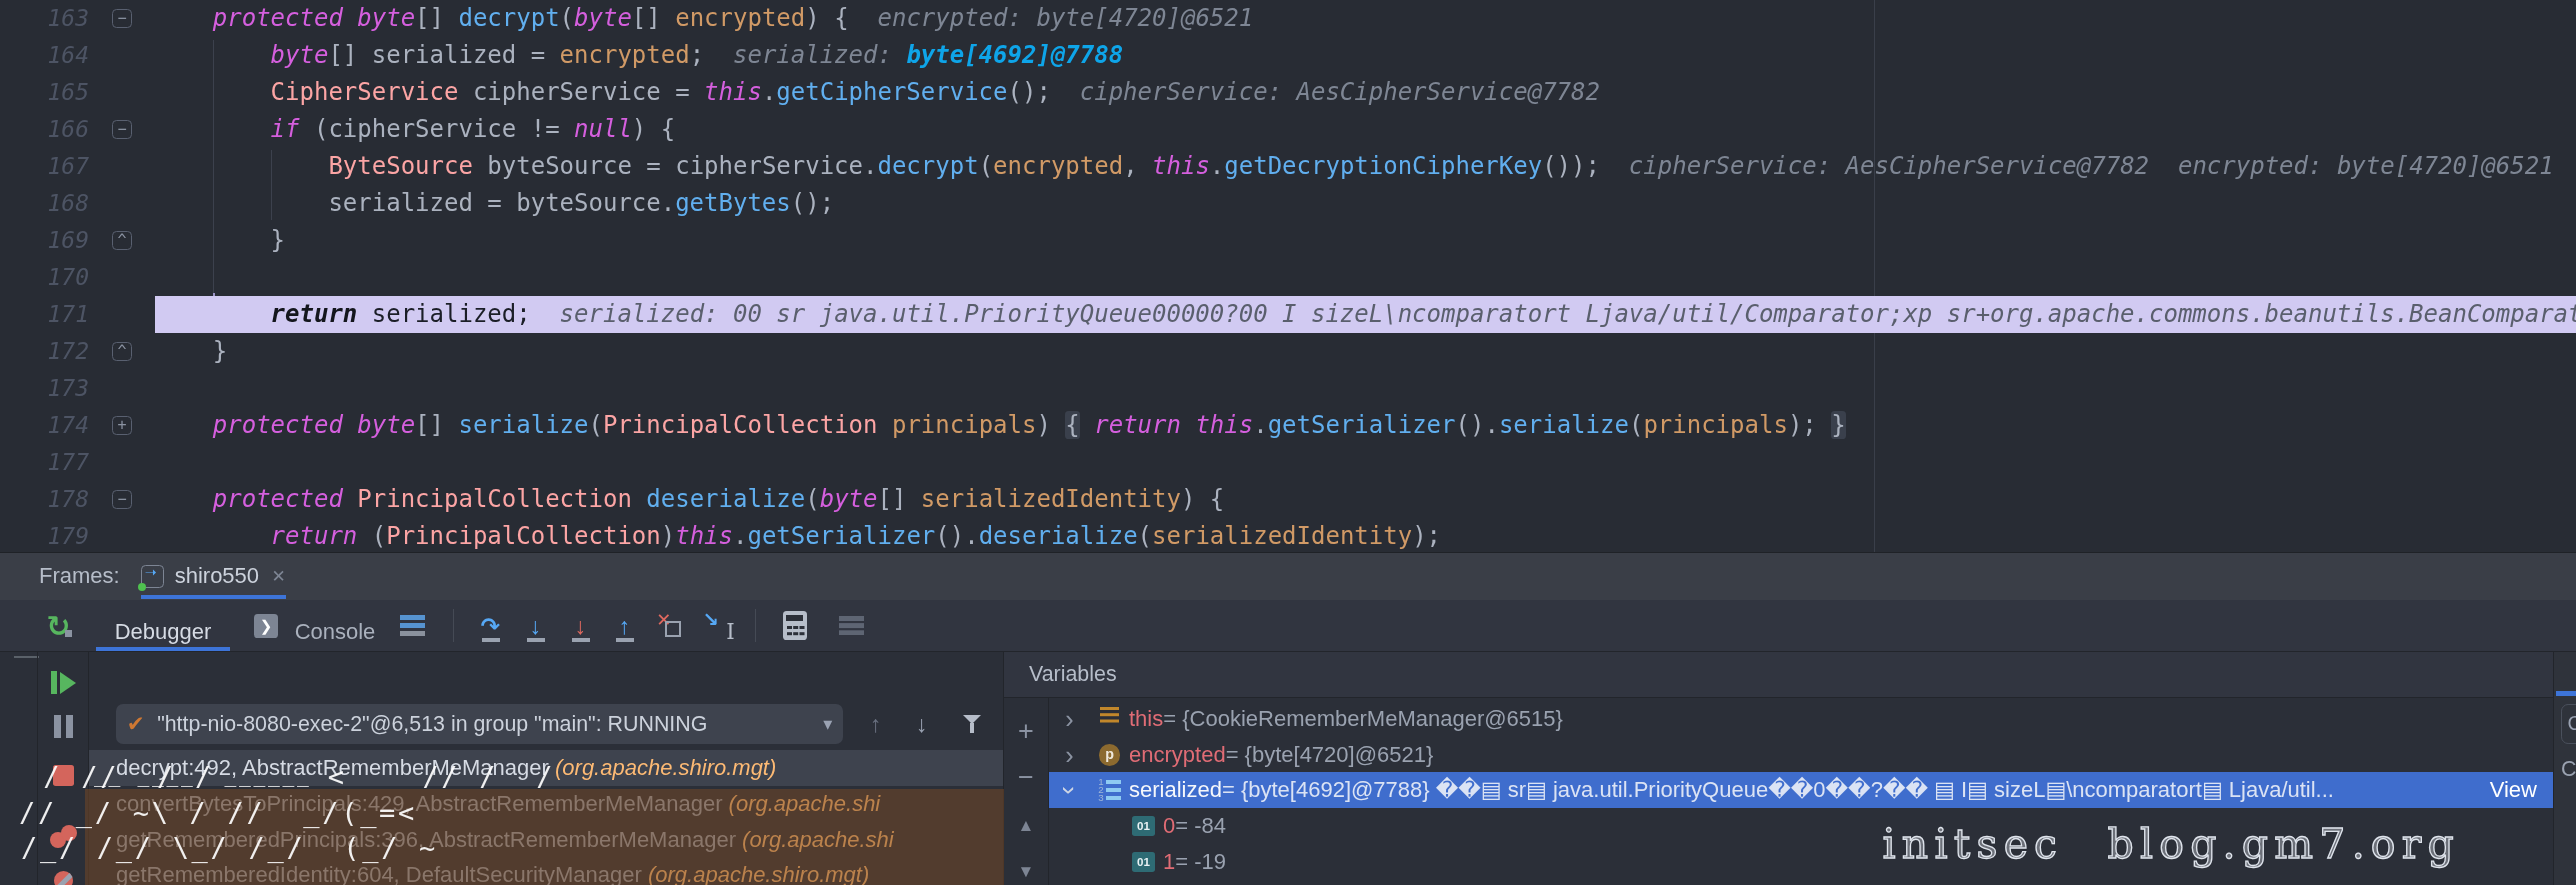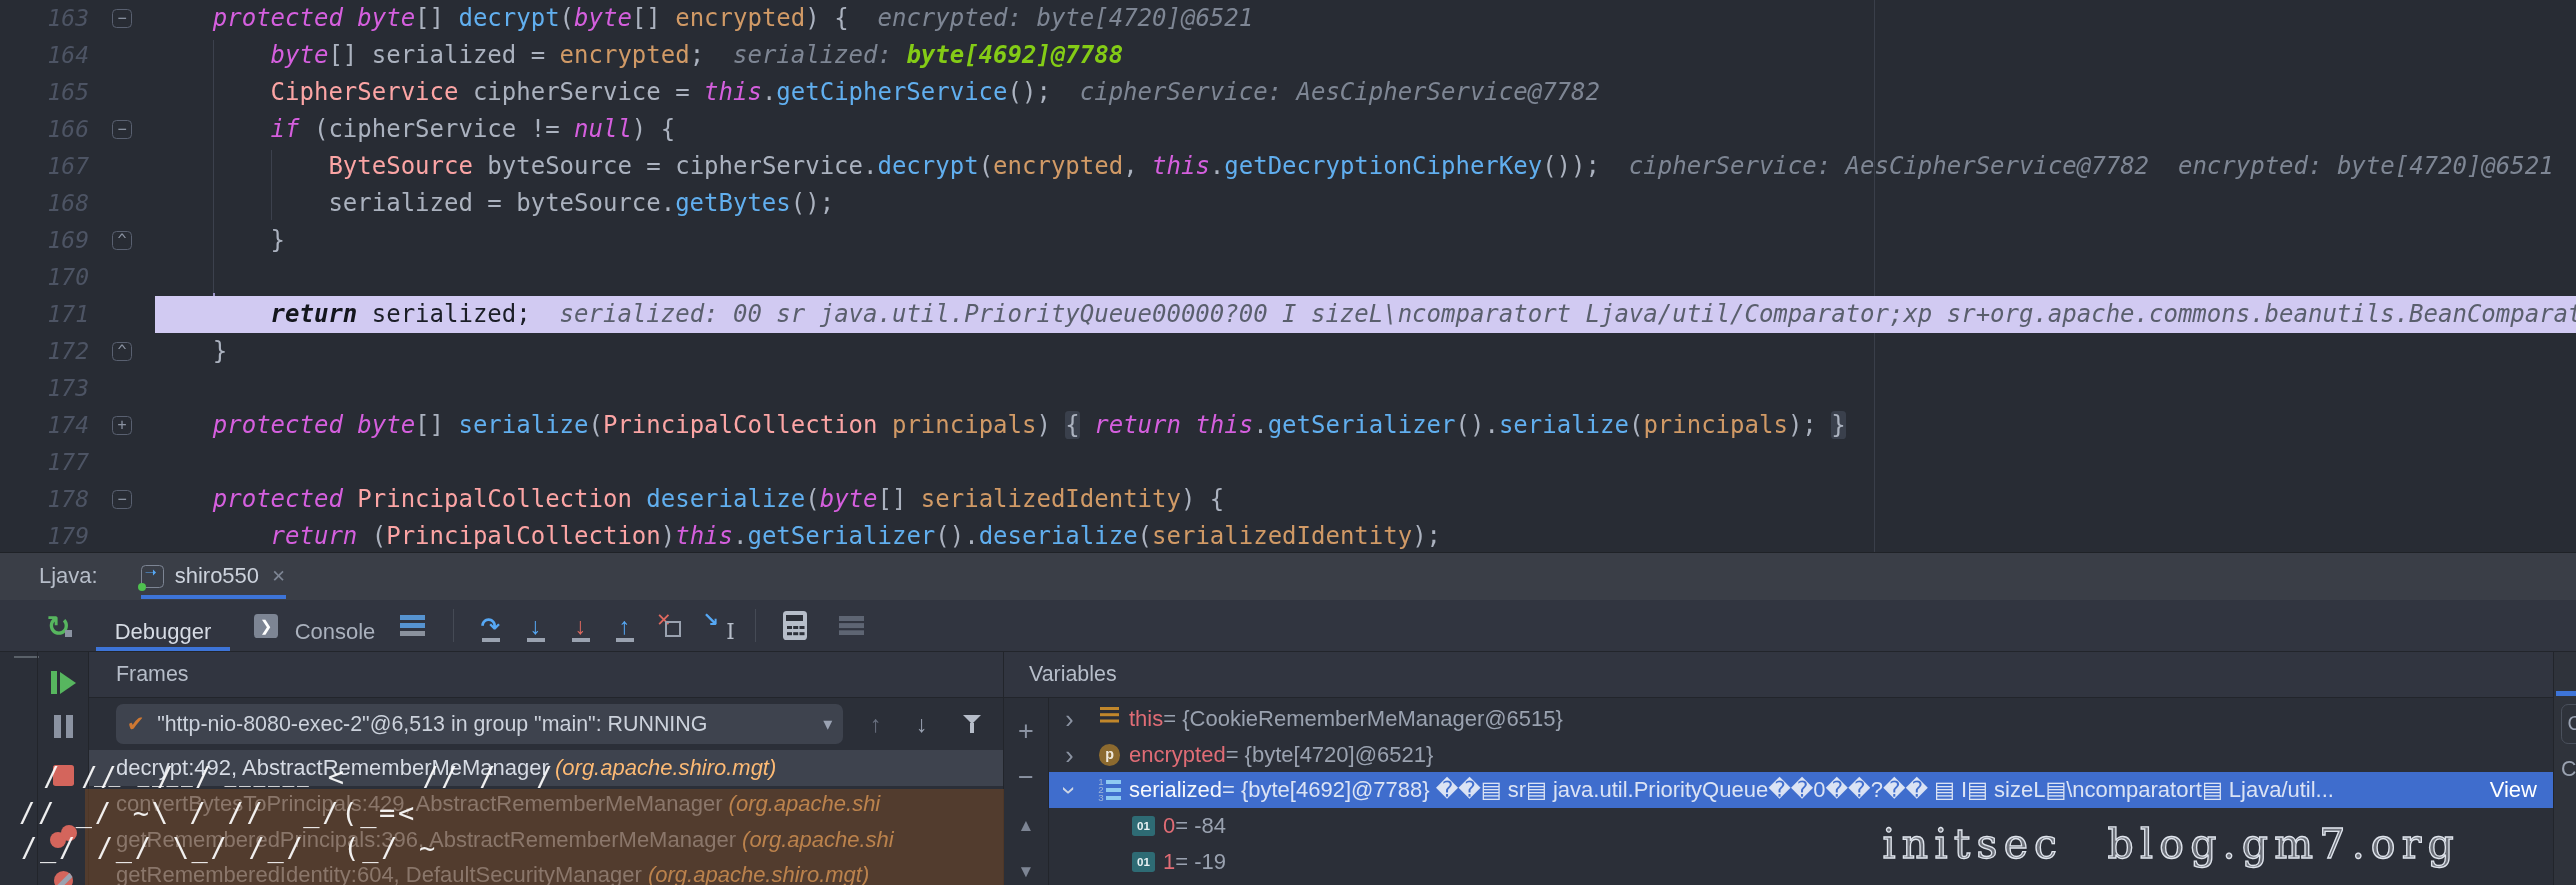--- a/index.html
+++ b/index.html
@@ -22,21 +22,21 @@
   .eline.hl .ecode{background:#d1caf2;color:#1b1e27;}
   .tk.k{color:#d55fde;font-style:italic;}
   .tk.f{color:#61afef;}
   .tk.c{color:#fca5a5;}
   .tk.p{color:#d19a66;}
   .tk.t{color:#abb2bf;}
   .tk.b{color:#abb2bf;background:#3a404c;border-radius:3.6px;}
   .tk.kd{color:#14161d;font-style:italic;font-weight:bold;}
   .tk.td{color:#1b1e27;}
   .tk.hg{color:#7e8694;font-style:italic;}
-  .tk.ho{color:#84cc16;font-style:italic;font-weight:bold;}
+  .tk.ho{color:#0ea5e9;font-style:italic;font-weight:bold;}
   .tk.hd{color:#5a5f6d;font-style:italic;}
   
   .dbg-head{position:absolute;left:0;top:552px;width:100%;height:48px;background:#3a3e47;
             border-top:1.8px solid #1f2227;box-sizing:border-box;}
   .dbg-label{position:absolute;left:39px;top:0;line-height:46px;color:#b6bdc9;font-size:22px;}
   .run-tab{position:absolute;left:141px;top:0;height:46px;display:flex;align-items:center;cursor:default;}
   .run-tab .t-label{color:#ccd2dc;font-size:22px;margin:0 12.5px 0 10.7px;}
   .run-tab .t-underline{position:absolute;left:0;right:0;bottom:0;height:4.5px;background:#3d74d8;}
   .cfg-icon{position:relative;width:23px;height:23px;border:1.8px solid #7d8594;border-radius:4.5px;box-sizing:border-box;}
   .cfg-icon .arr{position:absolute;left:2.7px;top:-1.8px;color:#56a8f5;font-size:14.3px;font-weight:bold;}
@@ -169,21 +169,21 @@
       </div>
     <div class="fold-line" style="top:25px;height:195px"></div>
     <div class="fold-line" style="top:494px;height:57px"></div>
     <div class="indent-guide" style="left:213px;top:40px;height:253px"></div>
     <div class="indent-guide dark" style="left:213px;top:293px;height:37px"></div>
     <div class="indent-guide" style="left:271px;top:150px;height:70px"></div>
     <div class="margin-guide"></div>
   </div>
 
   <div class="dbg-head">
-    <span class="dbg-label">Ljava:</span>
+    <span class="dbg-label">Frames:</span>
     <div class="run-tab">
       <span class="cfg-icon">
         <span class="arr">➝</span>
           <span class="dot"></span>
       </span>
       <span class="t-label">shiro550</span>
       <span class="x-close">✕</span>
       <span class="t-underline"></span>
     </div>
   </div>
@@ -263,23 +263,20 @@
             <i></i>
             <i></i>
           </span>
       </div>
       <div class="vcell" style="top:216px;height:25px">
         <span class="i-mute"></span>
       </div>
     </div>
 
     <div class="panel frames-p">
-      <div class="p-head">
-        <span class="p-title">Frames</span>
-      </div>
       <div class="thread-box">
         <span class="chk">✔</span>
         <span class="ttext">"http-nio-8080-exec-2"@6,513 in group "main": RUNNING</span>
         <span class="caret">▾</span>
       </div>
       <div class="th-ico" style="left:781px;color:#6a7180">
         <span>↑</span>
       </div>
       <div class="th-ico" style="left:827px;color:#9aa2b2">
         <span>↓</span>

